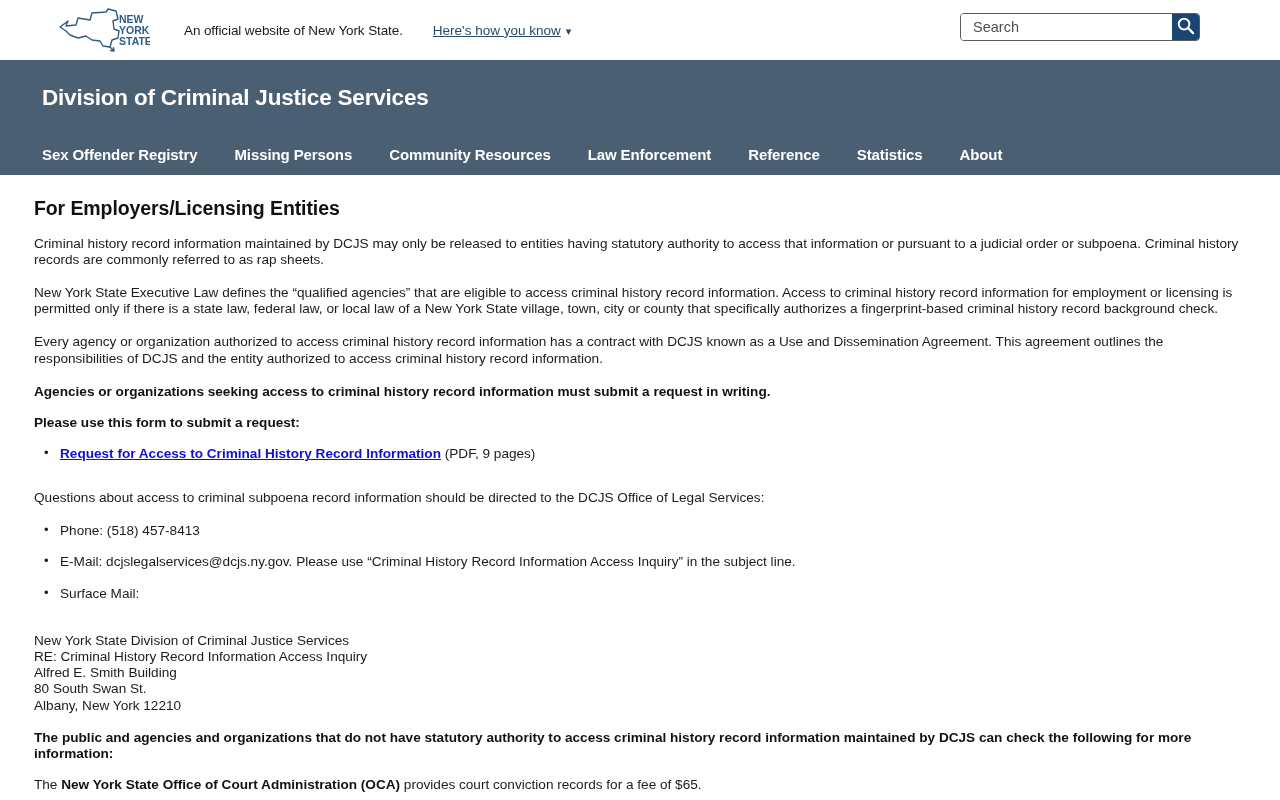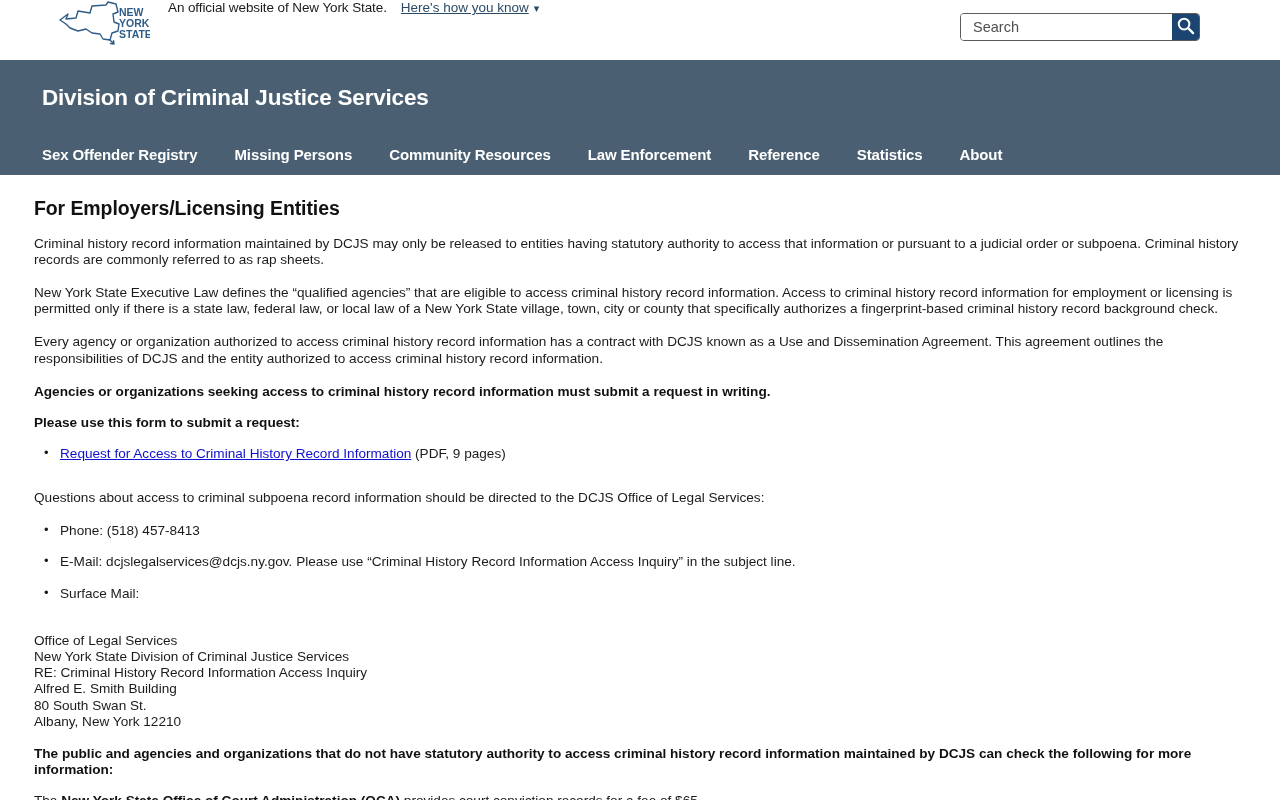--- a/index.html
+++ b/index.html
@@ -10,22 +10,24 @@
     background: #ffffff;
     font-family: "Liberation Sans", sans-serif;
     color: #1b1b1b;
   }
 
   
   .gov-banner {
     height: 60px;
     background: #ffffff;
     display: flex;
+    align-items: center;
     padding: 0 0 0 56px;
     position: relative;
+    gap: 16px;
   }
   .ny-logo {
     width: 94px;
     height: 46px;
     display: block;
     flex: 0 0 auto;
   }
   .banner-text {
     font-size: 13.5px;
     color: #1b1b1b;
@@ -155,21 +157,21 @@
   ul.bullets li:before {
     content: "\2022";
     position: absolute;
     left: -16px;
     top: -1px;
     font-size: 13px;
     color: #1b1b1b;
   }
   a.doclink {
     color: #1010d0;
-    font-weight: normal;
+    font-weight: bold;
     text-decoration: underline;
     cursor: pointer;
   }
   .spacer-12 { height: 12px; }
   .spacer-16 { height: 16px; }
   .address-block {
     font-size: 13.6px;
     line-height: 1.19;
     margin: 0 0 16px 0;
     color: #1b1b1b;
@@ -251,21 +253,20 @@
 
   <ul class="bullets">
     <li>Phone: (518) 457-8413</li>
     <li>E-Mail: dcjslegalservices@dcjs.ny.gov. Please use “Criminal History Record Information Access Inquiry” in the subject line.</li>
     <li>Surface Mail:</li>
   </ul>
 
   <div class="spacer-16"></div>
 
   <div class="address-block">
-    <div>Office of Legal Services</div>
     <div>New York State Division of Criminal Justice Services</div>
     <div>RE: Criminal History Record Information Access Inquiry</div>
     <div>Alfred E. Smith Building</div>
     <div>80 South Swan St.</div>
     <div>Albany, New York 12210</div>
   </div>
 
   <p class="bold-text">The public and agencies and organizations that do not have statutory authority to access criminal history record information maintained by DCJS can check the following for more information:</p>
 
   <p class="oca-line"><span>The </span><b>New York State Office of Court Administration (OCA)</b><span> provides court conviction records for a fee of $65.</span></p>

